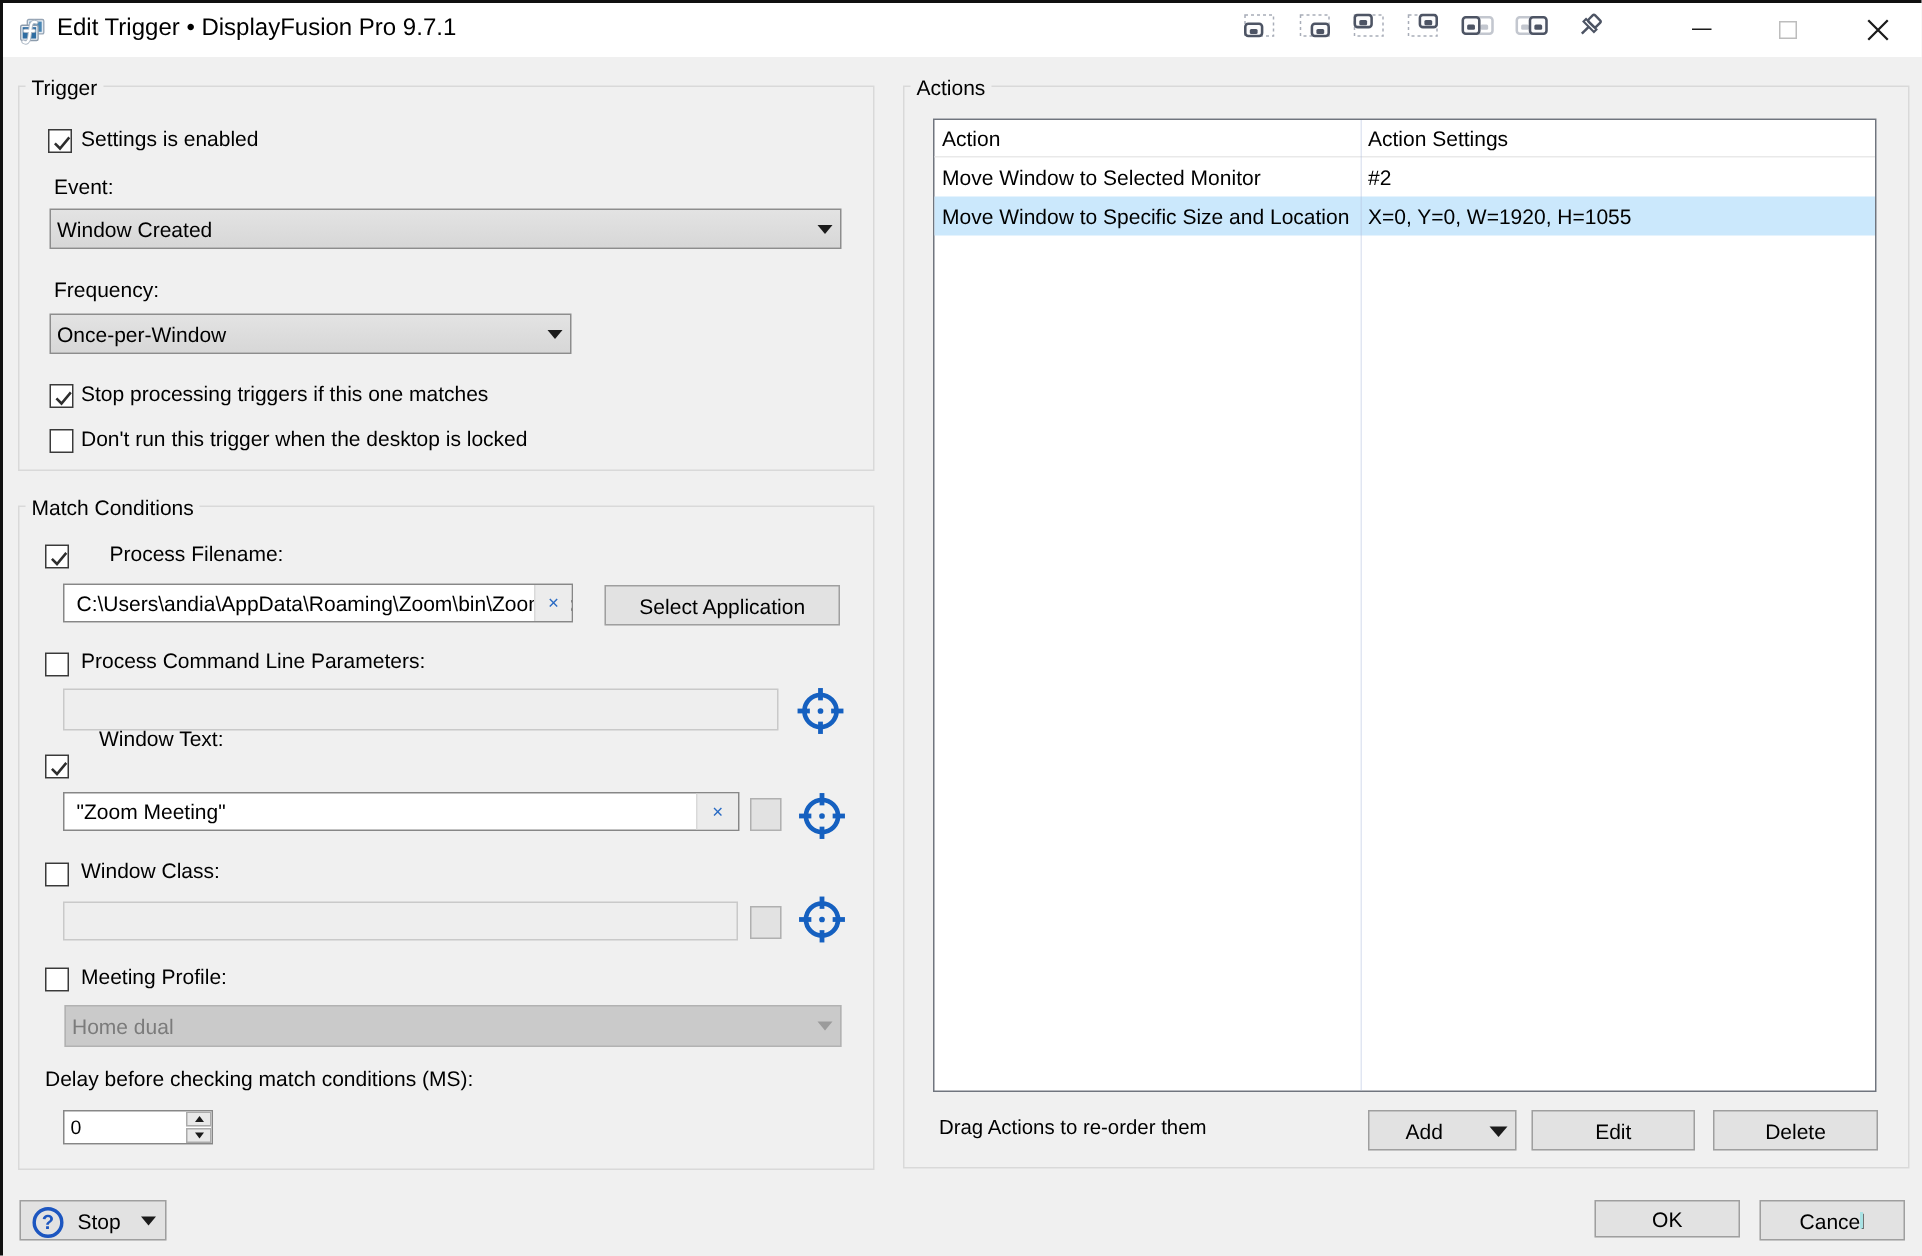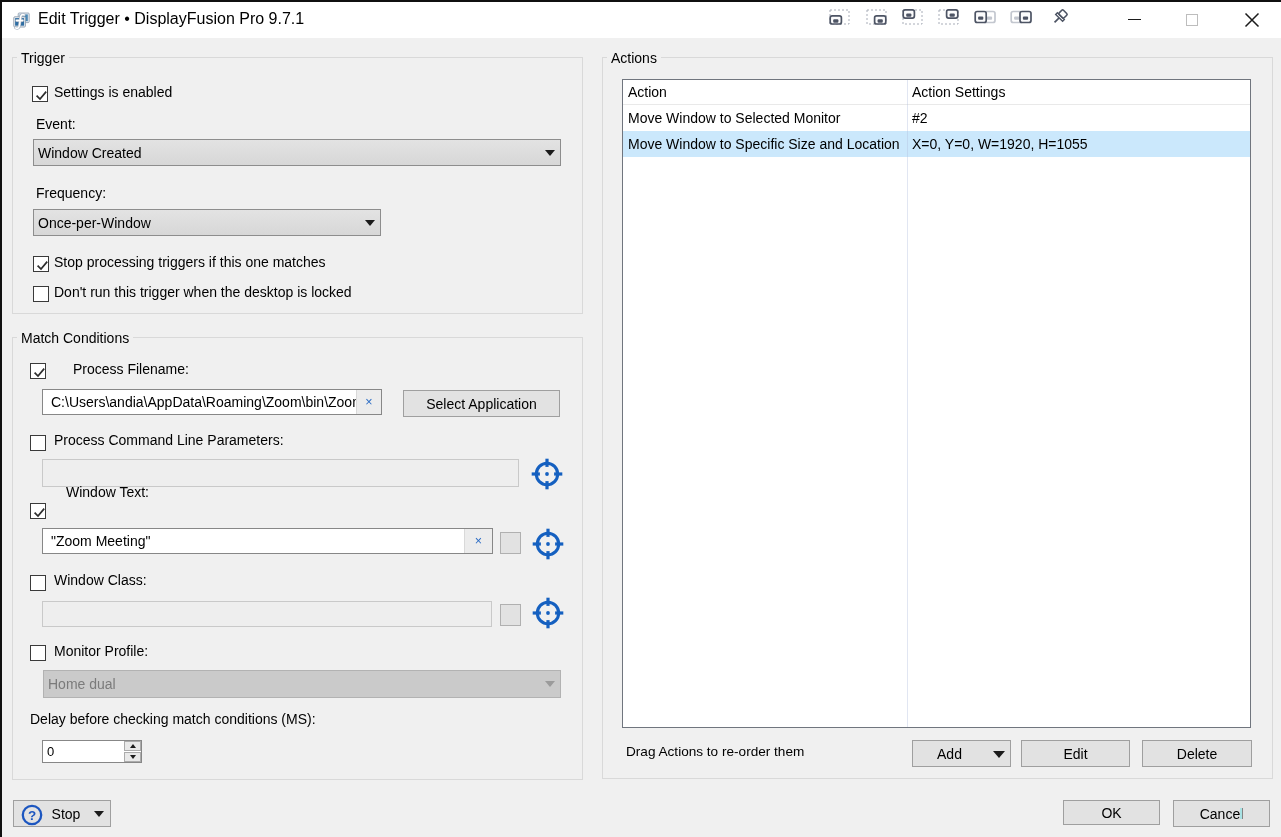--- a/index.html
+++ b/index.html
@@ -163,21 +163,21 @@
 <div class="abs" id="ch3" style="left:532px;top:597px;"><svg width="32" height="32" viewBox="0 0 32 32">
       <circle cx="16" cy="16" r="10.7" fill="none" stroke="#1560c0" stroke-width="3.1"></circle>
       <circle cx="16" cy="16" r="1.9" fill="#1560c0"></circle>
       <rect x="14.4" y="0.7" width="3.2" height="8.2" fill="#1560c0"></rect>
       <rect x="14.4" y="23.1" width="3.2" height="8.2" fill="#1560c0"></rect>
       <rect x="0.7" y="14.4" width="8.2" height="3.2" fill="#1560c0"></rect>
       <rect x="23.1" y="14.4" width="8.2" height="3.2" fill="#1560c0"></rect>
     </svg></div>
 
 <div class="cb" style="left:30px;top:645px;"></div>
-<div class="lbl" style="left:54px;top:643px;">Monitor Profile:</div>
+<div class="lbl" style="left:54px;top:643px;">Meeting Profile:</div>
 <div class="combo dis" style="left:43px;top:670px;width:518px;height:28px;">Home dual<span class="arr"></span></div>
 
 <div class="lbl" style="left:30px;top:711px;">Delay before checking match conditions (MS):</div>
 <div class="input" style="left:42px;top:740px;width:100px;height:23px;padding-left:4px;line-height:21px;font-size:13px;">0</div>
 <div class="abs" style="left:124px;top:741px;width:17px;height:10px;background:#e9e9e9;border:1px solid #ababab;box-sizing:border-box;display:flex;align-items:center;justify-content:center;">
   <span style="width:0;height:0;border-left:3.5px solid transparent;border-right:3.5px solid transparent;border-bottom:4px solid #1b1b1b;"></span>
   </div>
 <div class="abs" style="left:124px;top:752px;width:17px;height:10px;background:#e9e9e9;border:1px solid #ababab;box-sizing:border-box;display:flex;align-items:center;justify-content:center;">
   <span style="width:0;height:0;border-left:3.5px solid transparent;border-right:3.5px solid transparent;border-top:4px solid #1b1b1b;"></span>
   </div>

